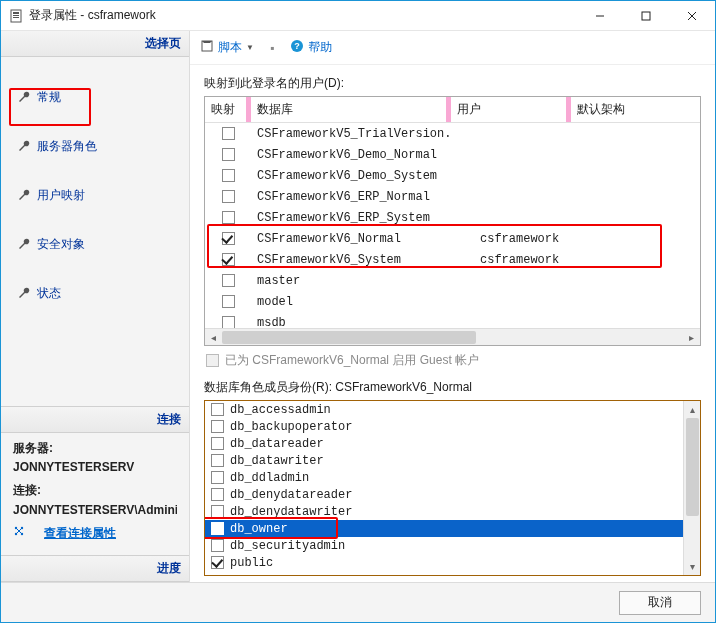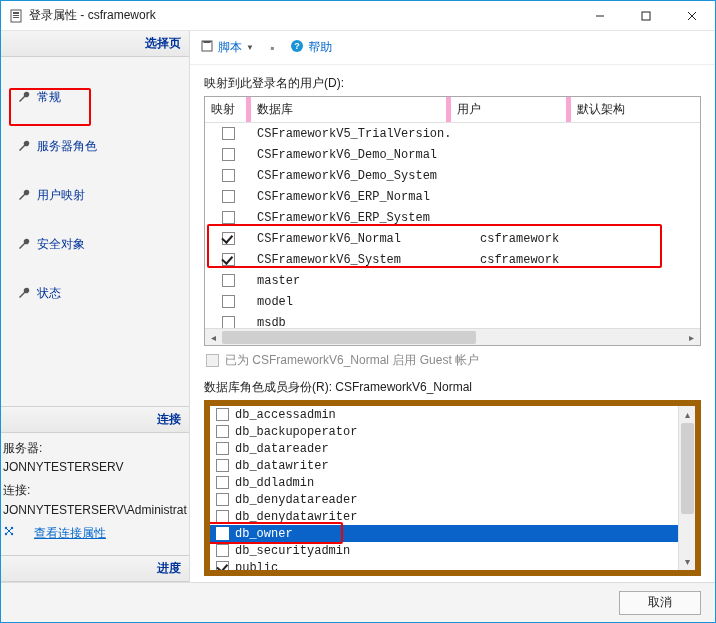--- a/index.html
+++ b/index.html
@@ -68,21 +68,21 @@
     padding: 2px 8px 2px 16px;
     gap: 6px;
     color: #003399;
     cursor: pointer;
     margin-top: 28px;
   }
   .nav-icon { width: 14px; height: 14px; display: inline-flex; }
   .highlight-red { border: 2px solid #f00000; border-radius: 2px; position: absolute; pointer-events: none; }
   .sidebar-section { flex: 1; position: relative; }
   .conn-section { border-top: 1px solid #d0d0d0; padding-bottom: 6px; }
-  .conn-body { padding: 6px 2px; font-size: 12px; color: #222; line-height: 1.6; }
+  .conn-body { padding: 6px 12px; font-size: 12px; color: #222; line-height: 1.6; font-weight: bold; }
   .link-row { color: #0066cc; cursor: pointer; display: flex; gap: 19px; align-items: center; }
   .progress-section { border-top: 1px solid #d0d0d0; }
   .progress-body { padding: 10px 8px; display: flex; align-items: center; gap: 10px; }
   .spinner-circle {
     width: 22px; height: 22px;
     border: 3px dotted #ccc;
     border-radius: 50%;
   }
   
   .main {
@@ -172,21 +172,21 @@
     position: relative;
     display: flex;
     align-items: center;
   }
   .h-scroll .arrow { width: 17px; height: 17px; display: flex; align-items: center; justify-content: center; color: #666; font-size: 10px; }
   .h-scroll .track { flex: 1; height: 17px; position: relative; }
   .h-scroll .thumb { position: absolute; left: 0; top: 2px; height: 13px; width: 55%; background: #cfcfcf; border-radius: 2px; }
   .guest-row { display: flex; align-items: center; gap: 6px; padding: 6px 2px 10px 2px; color: #8a8a8a; }
   .role-label { margin-bottom: 4px; }
   .role-box {
-    border: 6px solid #a16207;
+    border: 1px solid #a16207;
     flex: 1;
     overflow: hidden;
     position: relative;
     background: #fff;
   }
   .role-list { }
   .role-item {
     display: flex; align-items: center;
     padding: 1px 6px;
     gap: 6px;

